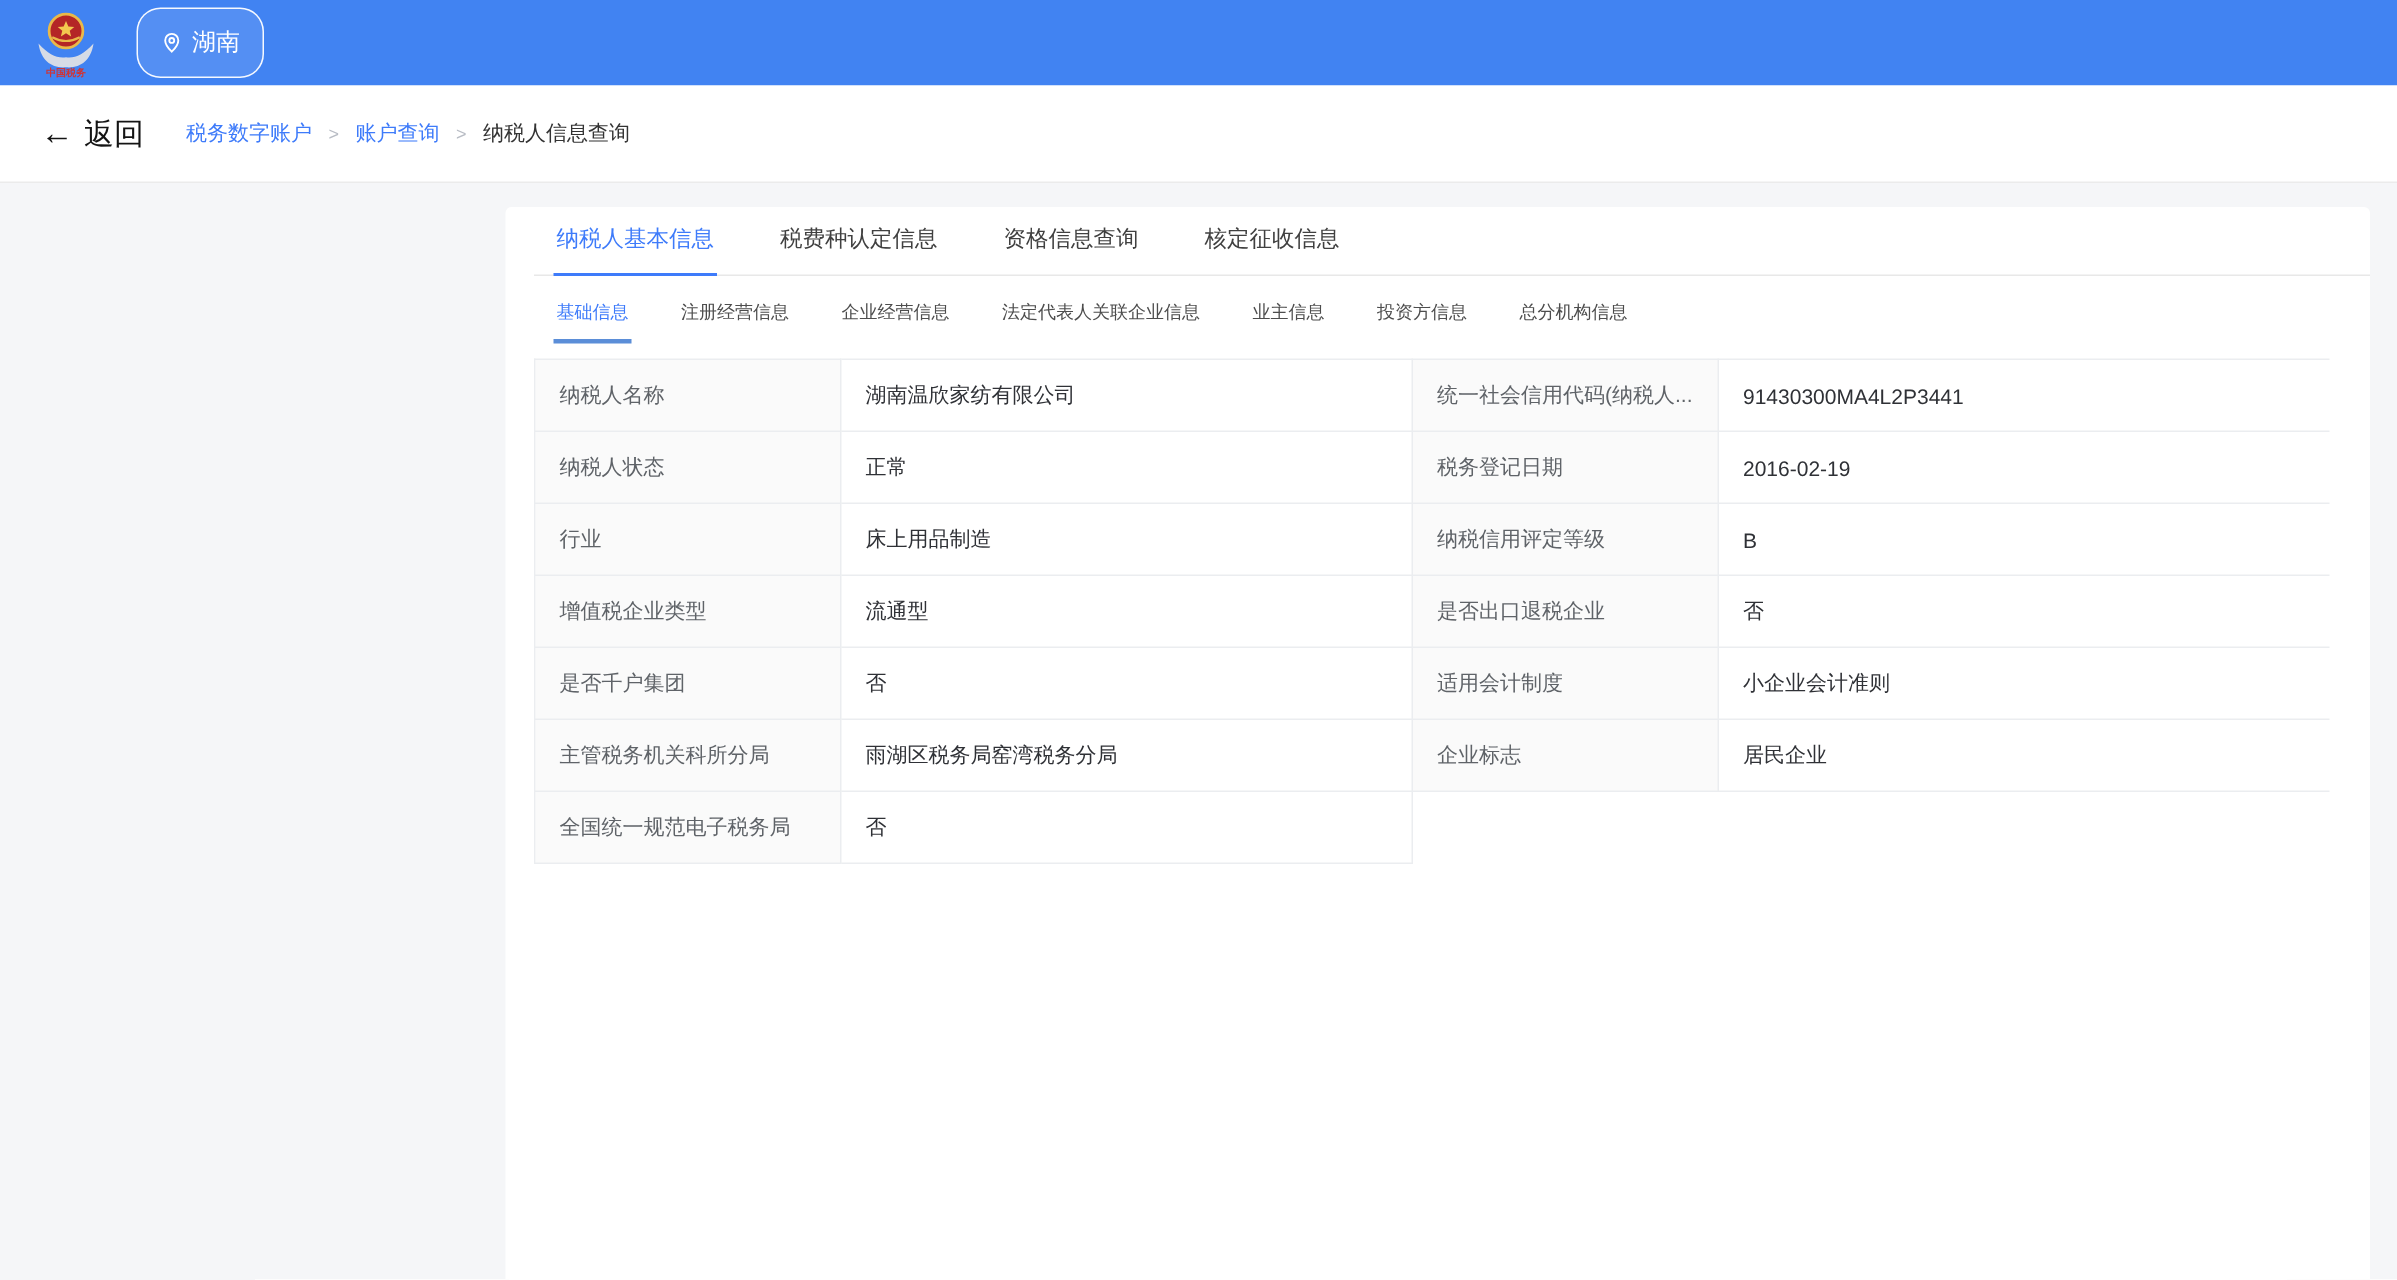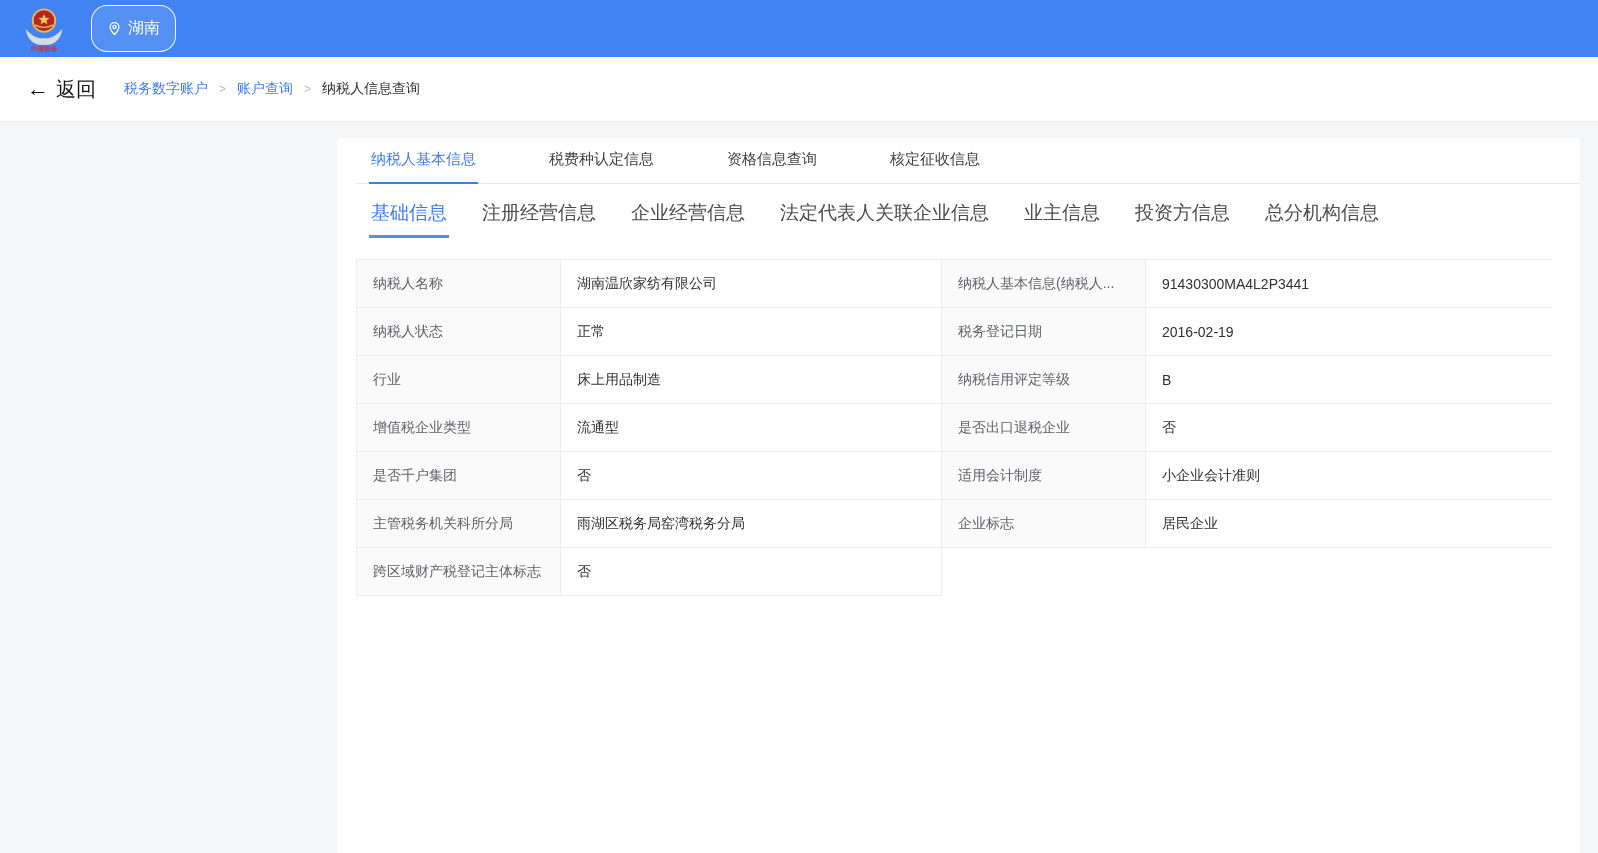--- a/index.html
+++ b/index.html
@@ -49,36 +49,36 @@
   .bc-current{color:#333;}
   
   .page-body{display:flex;align-items:stretch;background:var(--page_bg);height:731px;}
   .left-gutter{width:337px;flex:0 0 auto;}
   .content-card{
     flex:1;background:var(--card_bg);margin:16px 18px 0 0;
     border-radius:4px 4px 0 0;padding:0 0 40px 19px;overflow:hidden;
   }
   
   .main-tabs{
-    display:flex;gap:69px;align-items:flex-end;
+    display:flex;gap:40px;align-items:flex-end;
     border-bottom:1px solid #e8e8e8;padding-left:13px;height:46px;
   }
   .main-tab{
     font-size:15px;color:#404040;padding:0 2px 13px;cursor:pointer;
     border-bottom:2px solid transparent;margin-bottom:-1px;white-space:nowrap;
   }
   .main-tab.active{color:var(--accent);border-bottom-color:var(--accent);}
   .sub-tabs{display:flex;gap:31px;padding:14px 0 0 13px;}
   .sub-tab{
-    font-size:19px;color:#4d4d4d;padding:2px 2px 9px;cursor:pointer;
+    font-size:12px;color:#4d4d4d;padding:2px 2px 9px;cursor:pointer;
     border-bottom:3px solid transparent;white-space:nowrap;font-family:Liberation Serif, serif;
   }
   .sub-tab.active{color:var(--accent);border-bottom-color:var(--subtab_underline);}
   
-  .info-table{border-collapse:collapse;table-layout:fixed;width:1196px;margin-top:21px;}
+  .info-table{border-collapse:collapse;table-layout:fixed;width:1196px;margin-top:10px;}
   .info-table td{
     border:1px solid var(--border);height:48px;padding:0 16px;
     font-size:14px;overflow:hidden;white-space:nowrap;text-overflow:ellipsis;
   }
   .info-table td.cell-label{background:var(--label_bg);color:var(--label_text);}
   .info-table td.cell-value{color:var(--value_text);}
   .info-table td.no-right{border-right:none;}
   .info-table td.cell-empty{border:none;background:transparent;}
 </style>
 </head>
@@ -137,21 +137,21 @@
       <colgroup>
         <col style="width:204px">
           <col style="width:381px">
           <col style="width:204px">
           <col style="width:407px">
       </colgroup>
       <tbody>
           <tr>
             <td class="cell-label">纳税人名称</td>
             <td class="cell-value">湖南温欣家纺有限公司</td>
-            <td class="cell-label">纳税人基本信息(纳税人...</td>
+            <td class="cell-label">统一社会信用代码(纳税人...</td>
             <td class="cell-value no-right">91430300MA4L2P3441</td>
           </tr>
           <tr>
             <td class="cell-label">纳税人状态</td>
             <td class="cell-value">正常</td>
             <td class="cell-label">税务登记日期</td>
             <td class="cell-value no-right">2016-02-19</td>
           </tr>
           <tr>
             <td class="cell-label">行业</td>
@@ -171,21 +171,21 @@
             <td class="cell-label">适用会计制度</td>
             <td class="cell-value no-right">小企业会计准则</td>
           </tr>
           <tr>
             <td class="cell-label">主管税务机关科所分局</td>
             <td class="cell-value">雨湖区税务局窑湾税务分局</td>
             <td class="cell-label">企业标志</td>
             <td class="cell-value no-right">居民企业</td>
           </tr>
           <tr>
-            <td class="cell-label">跨区域财产税登记主体标志</td>
+            <td class="cell-label">全国统一规范电子税务局</td>
             <td class="cell-value">否</td>
             <td class="cell-empty"></td>
             <td class="cell-empty"></td>
           </tr>
         </tbody>
     </table>
   </div>
 </div>
 
 </body></html>

